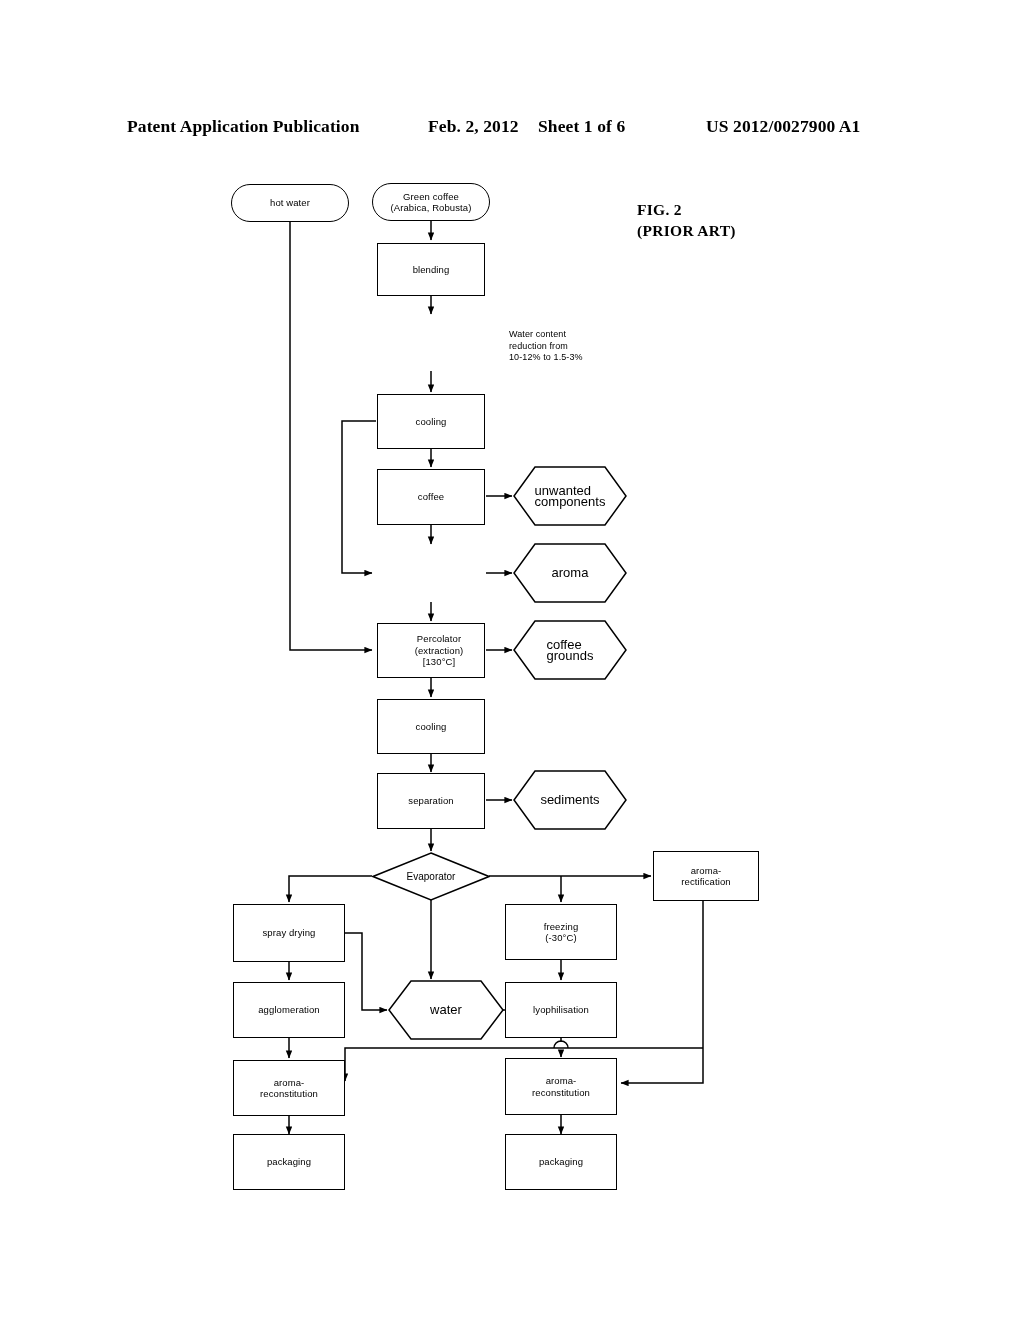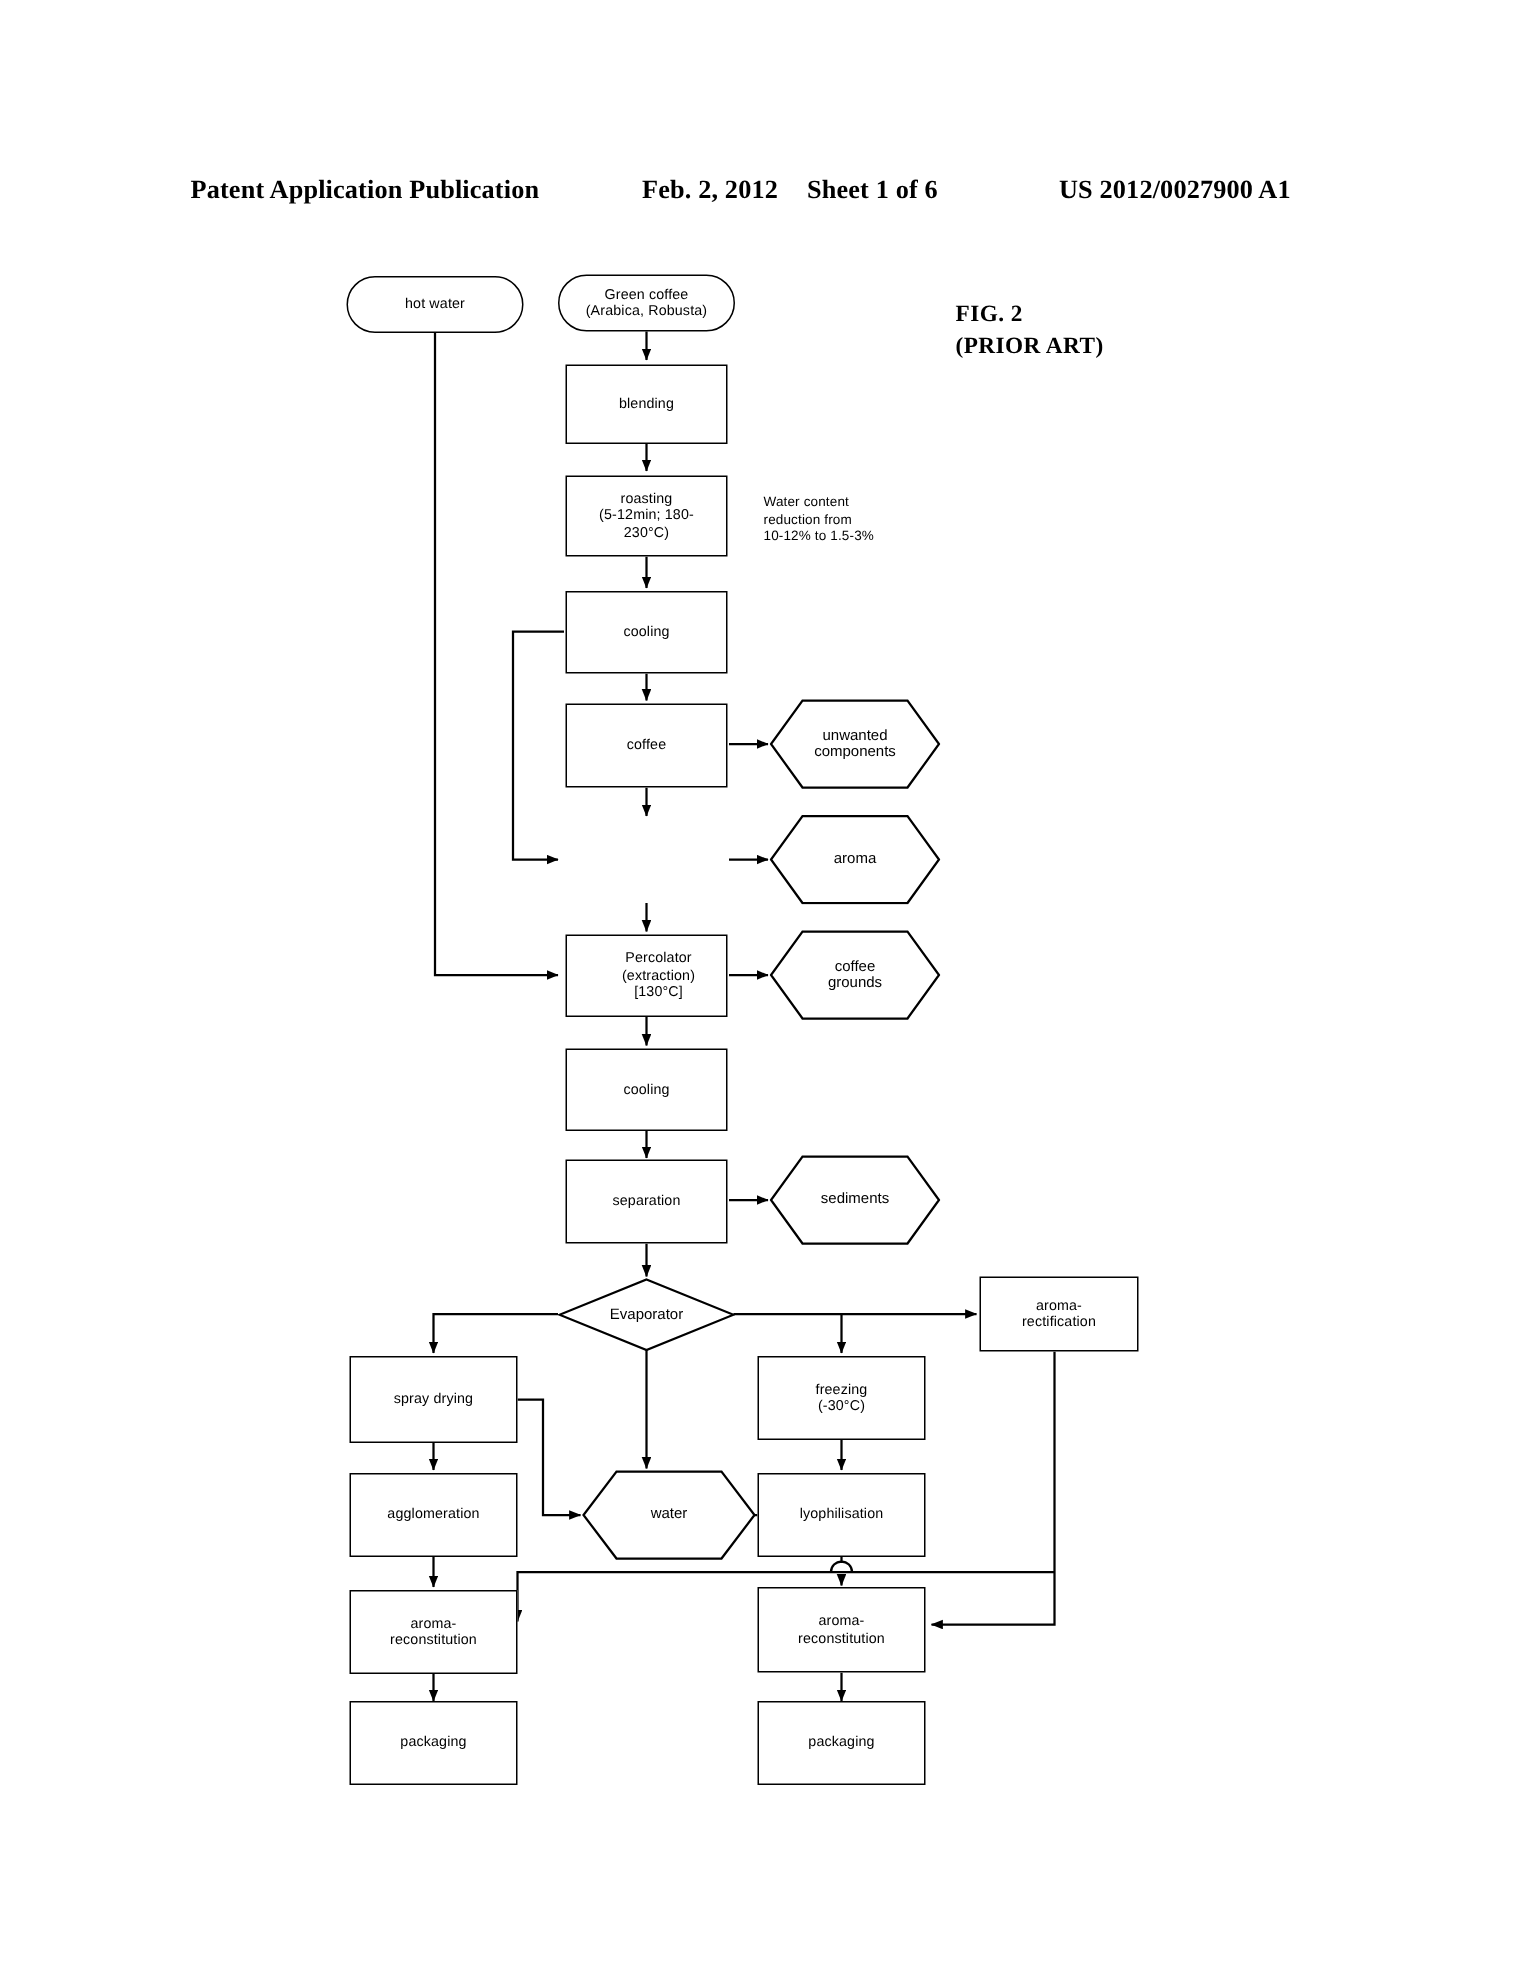--- a/index.html
+++ b/index.html
@@ -103,22 +103,22 @@
     height: 100%;
   }
   .hexwrap .hextext {
     position: absolute;
     left: 0; top: 0;
     width: 100%;
     height: 100%;
     display: flex;
     align-items: center;
     justify-content: center;
-    text-align: center;
-    font-size: 10px;
+    text-align: left;
+    font-size: 13px;
     line-height: 11.5px;
   }
   .diamondwrap {
     position: absolute;
     box-sizing: border-box;
   }
   .diamondwrap svg {
     position: absolute;
     left: 0; top: 0;
     width: 100%;
@@ -239,25 +239,20 @@
 
     <div class="node terminator" style="left:372px; top:183px; width:118px; height:38px;">
       <span class="label" style="white-space:pre-line;">Green coffee
 (Arabica, Robusta)</span>
     </div>
 
     <div class="node box" style="left:377px; top:243px; width:108px; height:53px;">
       <span class="label">blending</span>
     </div>
 
-    <div class="node box" style="left:377px; top:317px; width:108px; height:54px;">
-      <span class="label" style="white-space:pre-line;">roasting
-(5-12min; 180-
-230°C)</span>
-    </div>
 
     <div class="node box" style="left:377px; top:394px; width:108px; height:55px;">
       <span class="label">cooling</span>
     </div>
 
     <div class="node box" style="left:377px; top:469px; width:108px; height:56px;">
       <span class="label">coffee</span>
     </div>
 
 

